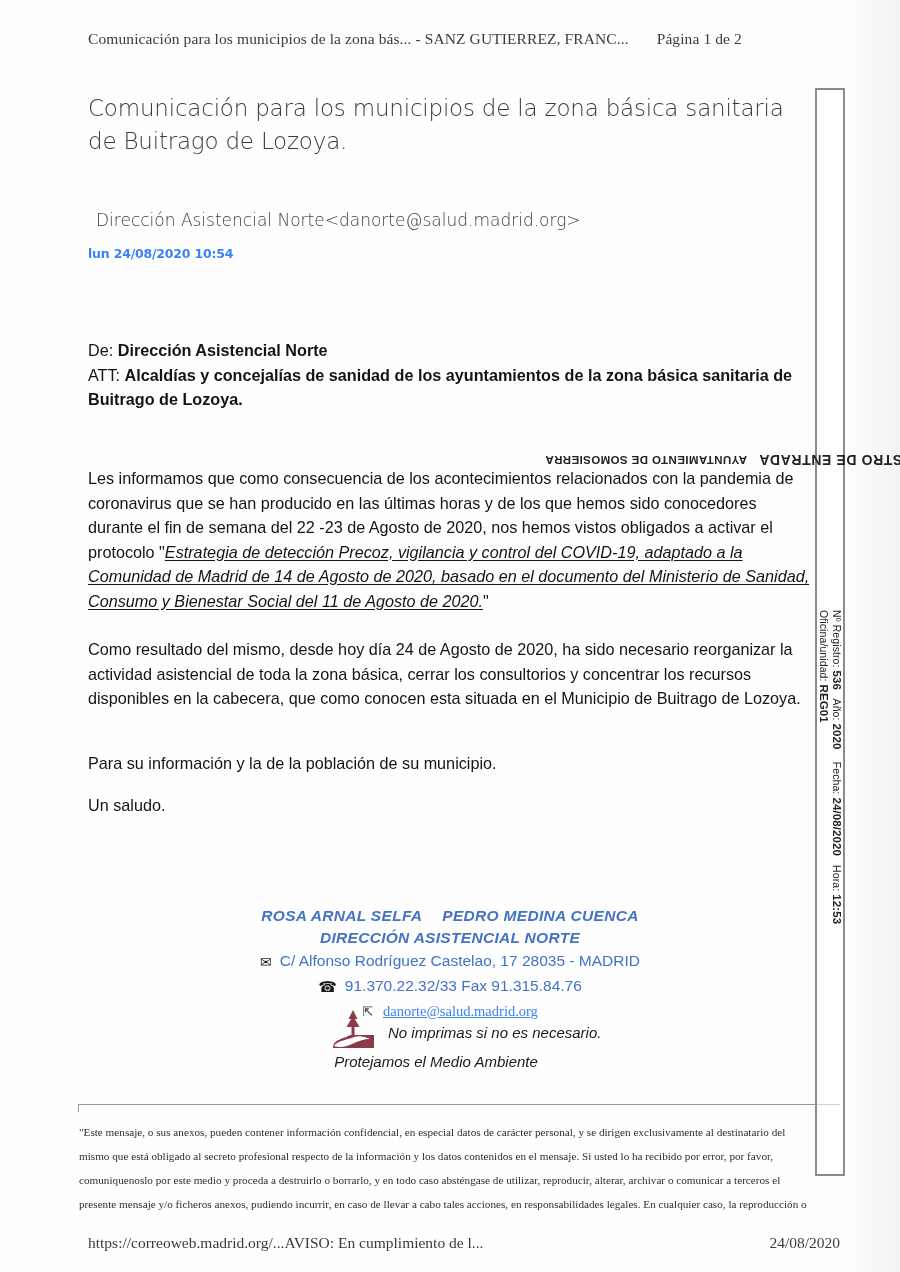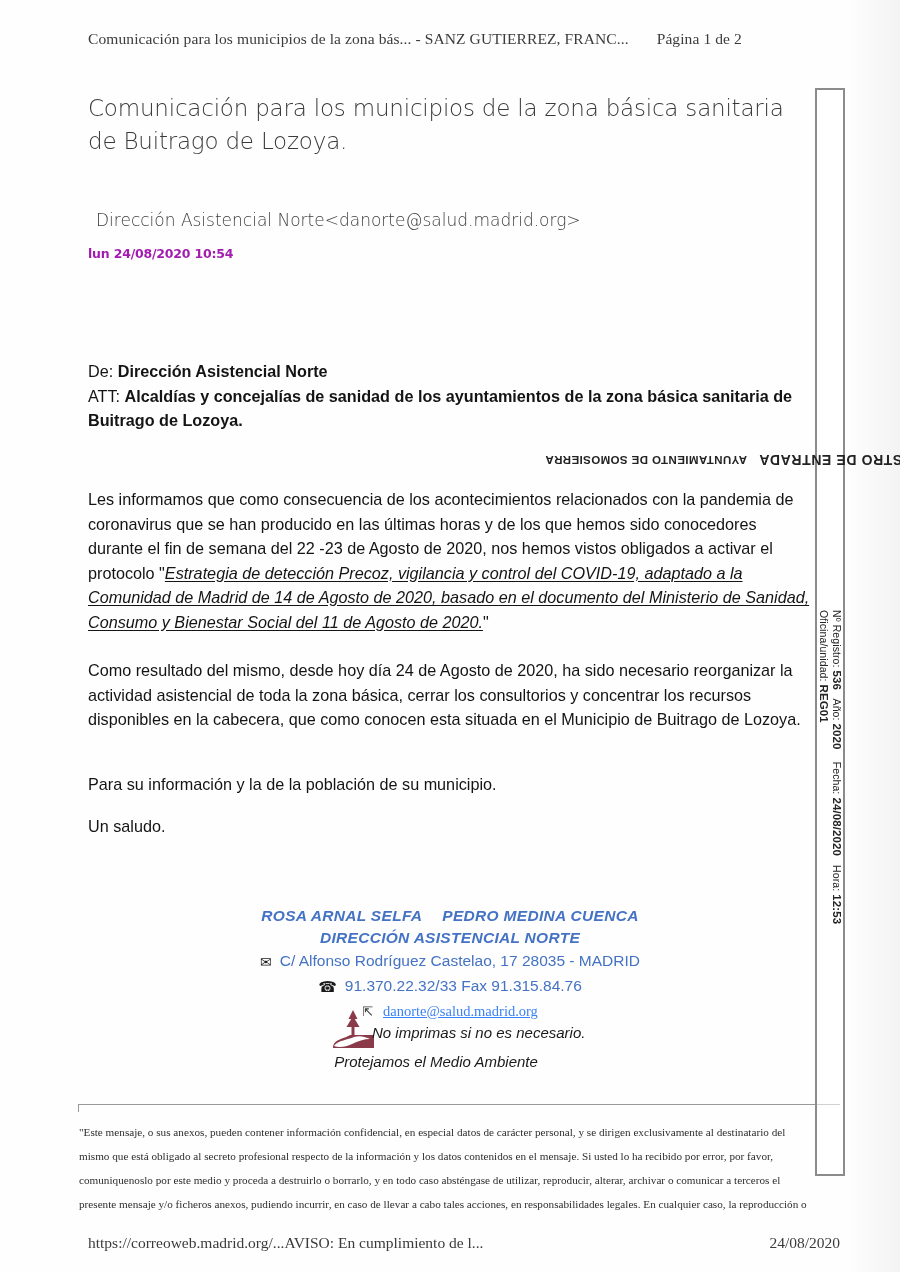--- a/index.html
+++ b/index.html
@@ -77,34 +77,33 @@
     color: #3d3d3d;
     white-space: nowrap;
   }
   .msg-date {
     position: absolute;
     top: 246px;
     left: 88px;
     font-family: "DejaVu Sans", sans-serif;
     font-size: 12.5px;
     font-weight: 600;
-    color: #a21caf;
+    color: #3b82f6;
     letter-spacing: -0.2px;
   }
 
   
   .body-block {
     position: absolute;
     left: 88px;
     width: 724px;
     font-family: "Liberation Sans", sans-serif;
     font-size: 16.2px;
     line-height: 24.5px;
     color: #141414;
-    margin-top: 21px;
   }
   .body-block.b-addr   { top: 338px; }
   .body-block.b-greet  { top: 424px; }
   .body-block.b-p1     { top: 466px; }
   .body-block.b-p2     { top: 637px; }
   .body-block.b-p3     { top: 751px; }
   .body-block.b-p4     { top: 793px; }
 
   .body-block b { font-weight: 700; }
   .body-block .proto {
@@ -177,21 +176,21 @@
   }
   .eco-logo {
     position: absolute;
     left: 242px;
     top: 0;
     width: 46px;
     height: 44px;
   }
   .eco-text1 {
     position: absolute;
-    left: 284px;
+    left: 300px;
     top: 16px;
     font-family: "Liberation Sans", sans-serif;
     font-style: italic;
     font-size: 15px;
     color: #1a1a1a;
     white-space: nowrap;
   }
   .eco-text2 {
     position: absolute;
     top: 1053px;

